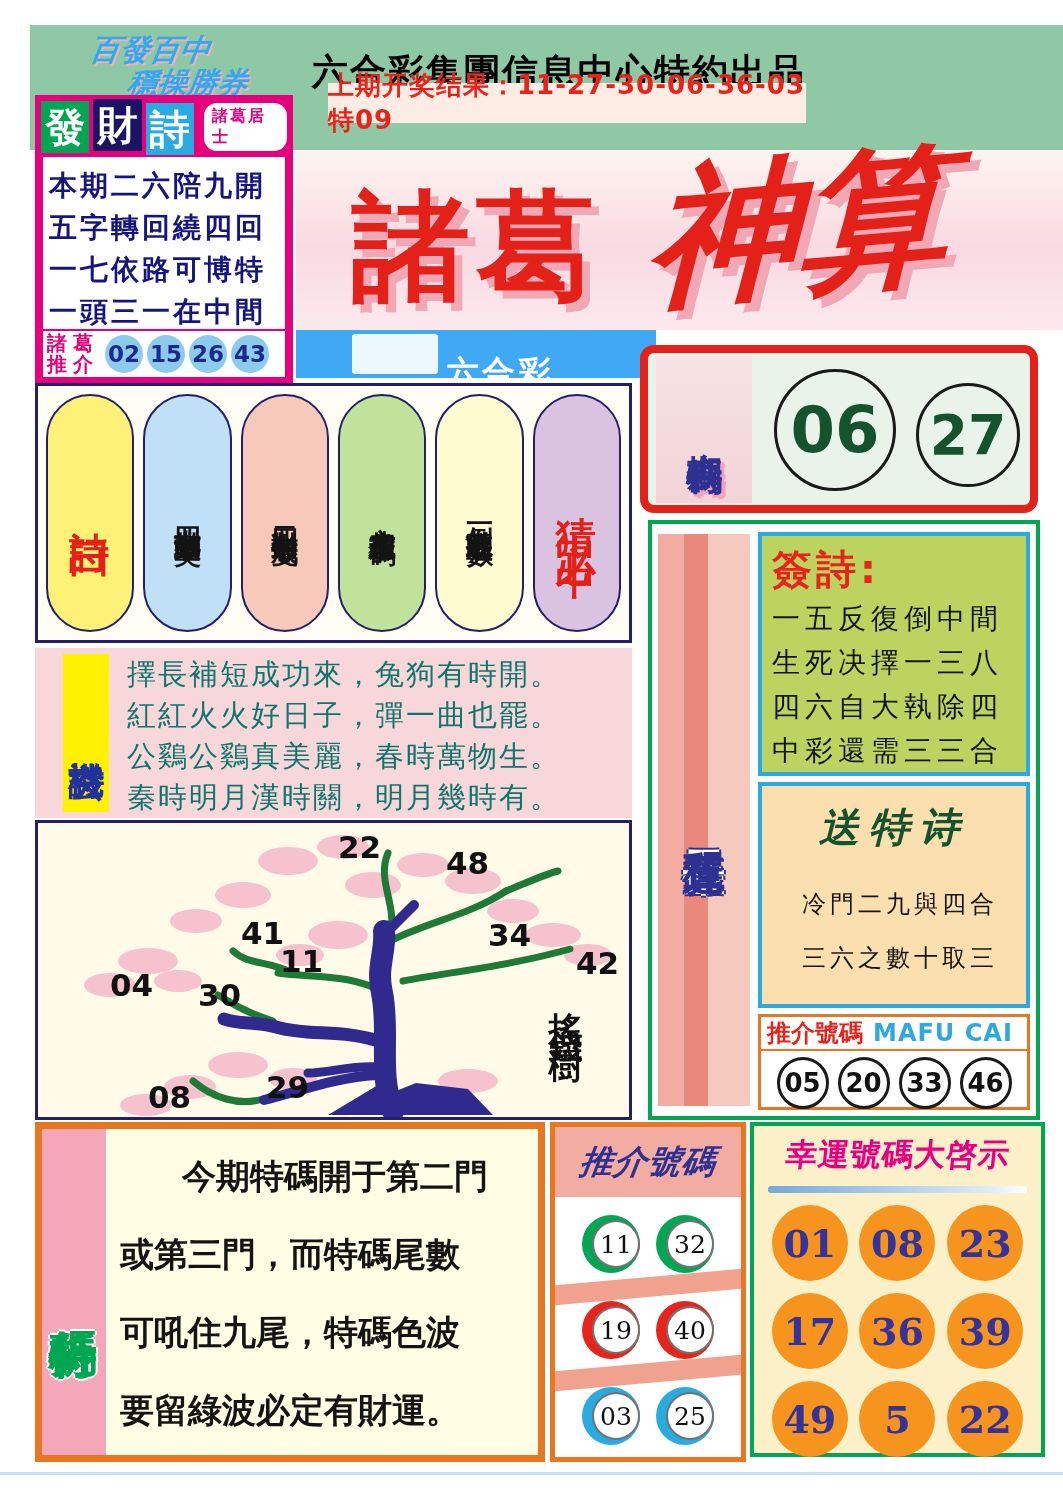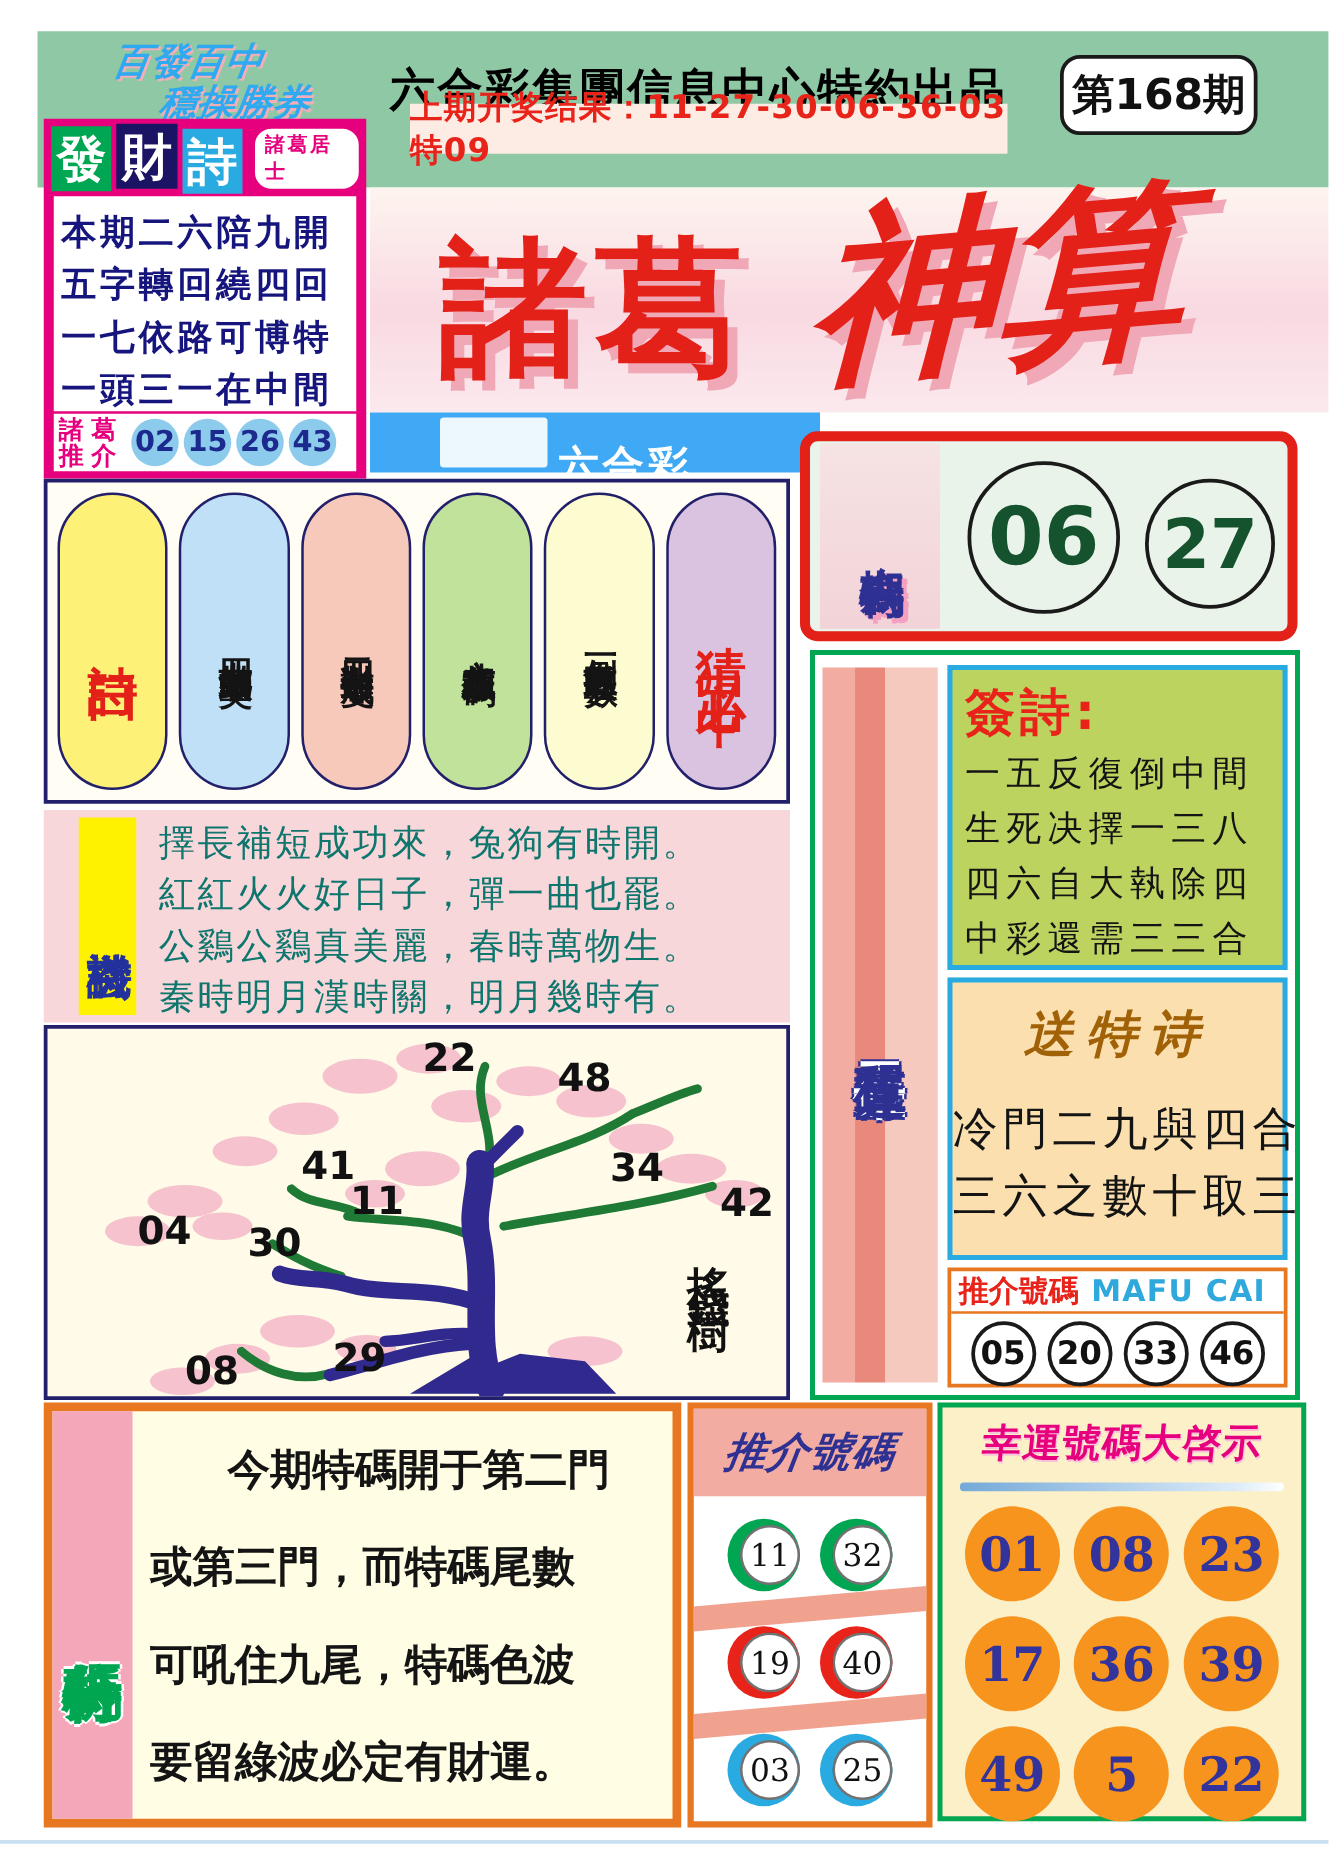--- a/index.html
+++ b/index.html
@@ -97,23 +97,23 @@
   .zseg1,.zseg3{color:#2e3192;}
   .zseg2{color:#ffffff;text-shadow:-2px 0 #2e3192,2px 0 #2e3192,0 -2px #2e3192,0 2px #2e3192;}
 
   .sign-box{position:absolute;left:106px;top:8px;width:272px;height:244px;border:4px solid #29abe2;
             background:#bcd35f;box-sizing:border-box;padding:6px 10px;}
   .sign-title{color:#e8231a;font-size:40px;font-weight:bold;letter-spacing:4px;}
   .sign-line{font-size:28px;color:#141414;letter-spacing:5px;line-height:44px;white-space:nowrap;}
 
   .spoem-box{position:absolute;left:106px;top:258px;width:272px;height:226px;border:4px solid #29abe2;
              background:#fbdfae;box-sizing:border-box;text-align:center;padding-top:14px;}
-  .spoem-title{color:#a16207;font-family:"DejaVu Serif",serif;font-size:40px;font-weight:bold;
+  .spoem-title{color:#14532d;font-family:"DejaVu Serif",serif;font-size:40px;font-weight:bold;
                font-style:italic;letter-spacing:10px;}
-  .spoem-line{font-size:36px;color:#141414;letter-spacing:4px;line-height:54px;white-space:nowrap;}
+  .spoem-line{font-size:24px;color:#141414;letter-spacing:4px;line-height:54px;white-space:nowrap;margin-left:12px;}
   .spoem-lines{margin-top:22px;}
 
   .mafu-box{position:absolute;left:106px;top:490px;width:272px;height:96px;border:3px solid #e87722;
             background:#ffffff;box-sizing:border-box;}
   .mafu-head{height:32px;border-bottom:2px solid #e87722;display:flex;align-items:center;padding:0 6px;gap:10px;}
   .mafu-label{color:#e8231a;font-size:24px;font-weight:bold;}
   .mafu-latin{color:#2fa8dc;font-size:24px;font-weight:bold;letter-spacing:1px;}
   .mafu-nums{display:flex;gap:9px;justify-content:center;margin-top:6px;}
   .mafu-circle{width:46px;height:46px;border:3px solid #1a1a1a;border-radius:50%;display:flex;align-items:center;
                justify-content:center;font-size:26px;font-weight:bold;color:#111;background:#fff;}
@@ -155,23 +155,20 @@
 <body>
 
 <div class="page">
 
   <div class="abs green-band"></div>
   <div class="abs logo">
     <span>百發百中</span>
     <span class="l2">穩操勝券</span>
   </div>
   <div class="abs publisher">六合彩集團信息中心特約出品</div>
-  <div class="abs issue-box">
-    <span>第168期</span>
-  </div>
   <div class="abs result-strip">
     <span class="result-text">上期开奖结果：11-27-30-06-36-03特09</span>
   </div>
 
   <div class="abs fortune">
     <div class="fortune-head">
       <div class="tile tile1">發</div>
       <div class="tile tile2">財</div>
       <div class="tile tile3">詩</div>
       <div class="author-badge">諸葛居士</div>

